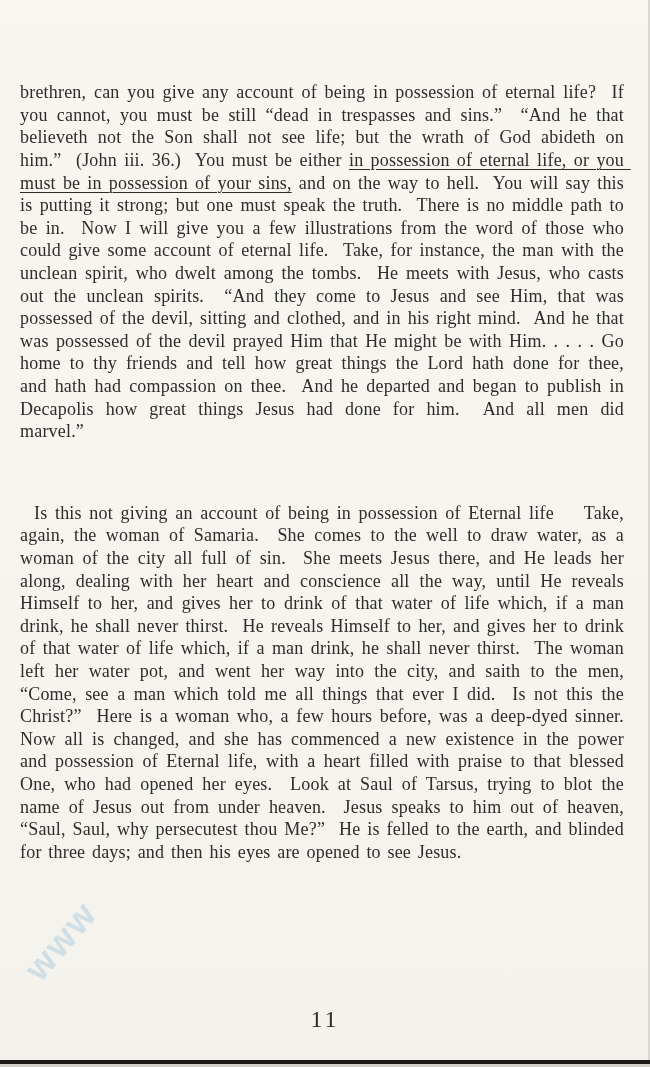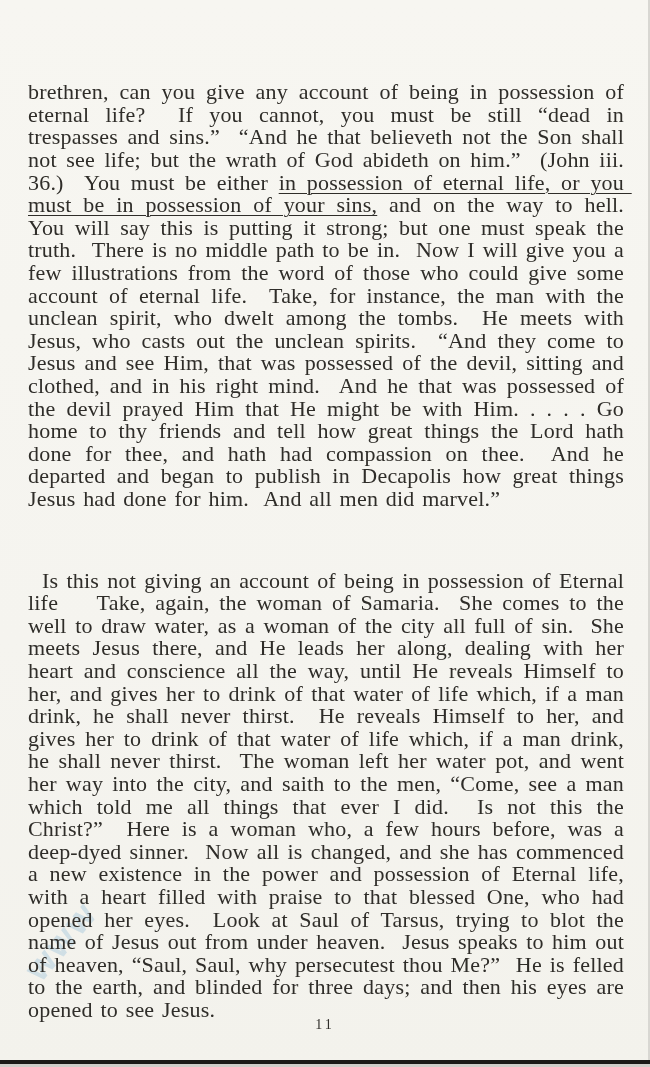--- a/index.html
+++ b/index.html
@@ -14,25 +14,25 @@
     height: 1067px;
     margin: 0 auto;
     background: #f6f5f0;
     background-image: linear-gradient(180deg, #f7f6f1 0%, #f5f4ef 60%, #f3f2ec 100%);
     overflow: hidden;
     color: #2f2d29;
     box-sizing: border-box;
   }
   .text-block {
     position: absolute;
-    left: 28px;
+    left: 20px;
     right: 26px;
     top: 36px;
     text-align: justify;
-    font-size: 22px;
+    font-size: 18px;
     line-height: 22.6px;
     letter-spacing: 0.2px;
     word-spacing: 2px;
     white-space: pre-wrap;
   }
   .para {
     margin: 0;
     padding: 0;
   }
   .para.indent {
@@ -43,21 +43,21 @@
     text-decoration: underline;
     text-decoration-thickness: 1px;
     text-underline-offset: 3px;
   }
   .page-number {
     position: absolute;
     bottom: 34px;
     left: 0;
     width: 100%;
     text-align: center;
-    font-size: 14px;
+    font-size: 24px;
     letter-spacing: 3px;
     color: #2f2d29;
   }
   .watermark {
     position: absolute;
     left: 48px;
     bottom: 78px;
     transform: rotate(-50deg);
     transform-origin: left bottom;
     font-family: "Liberation Sans", sans-serif;

